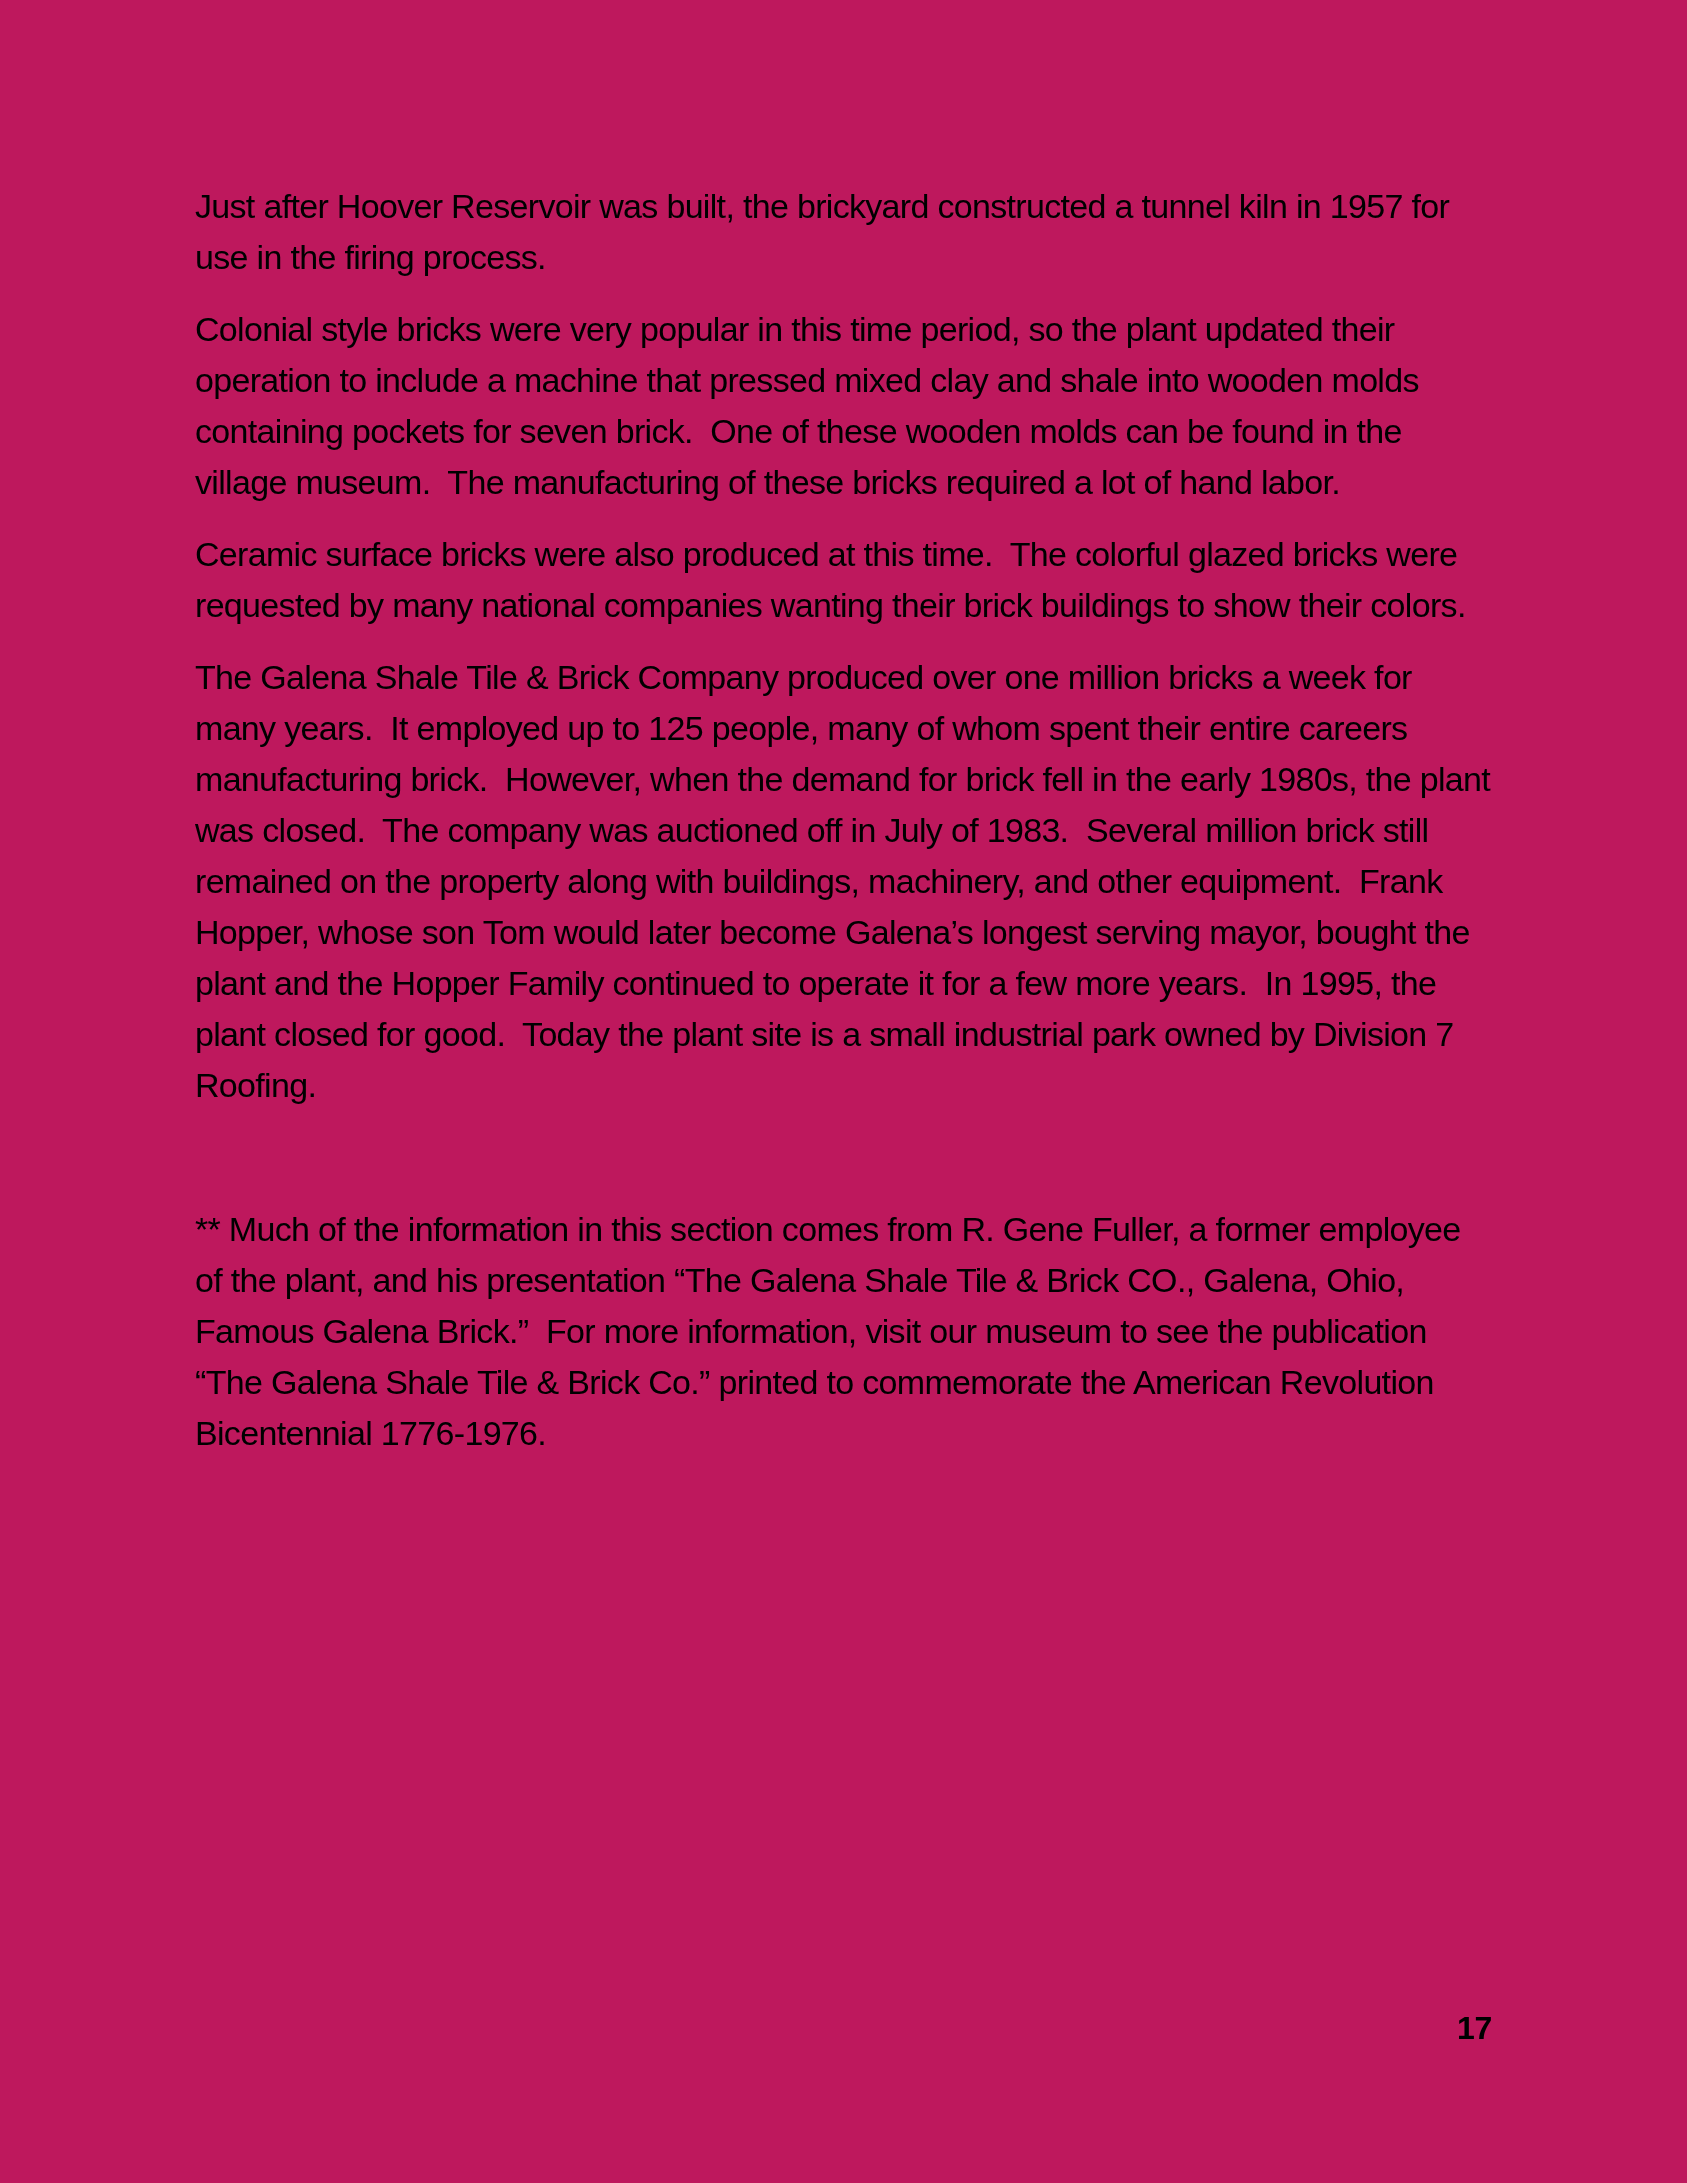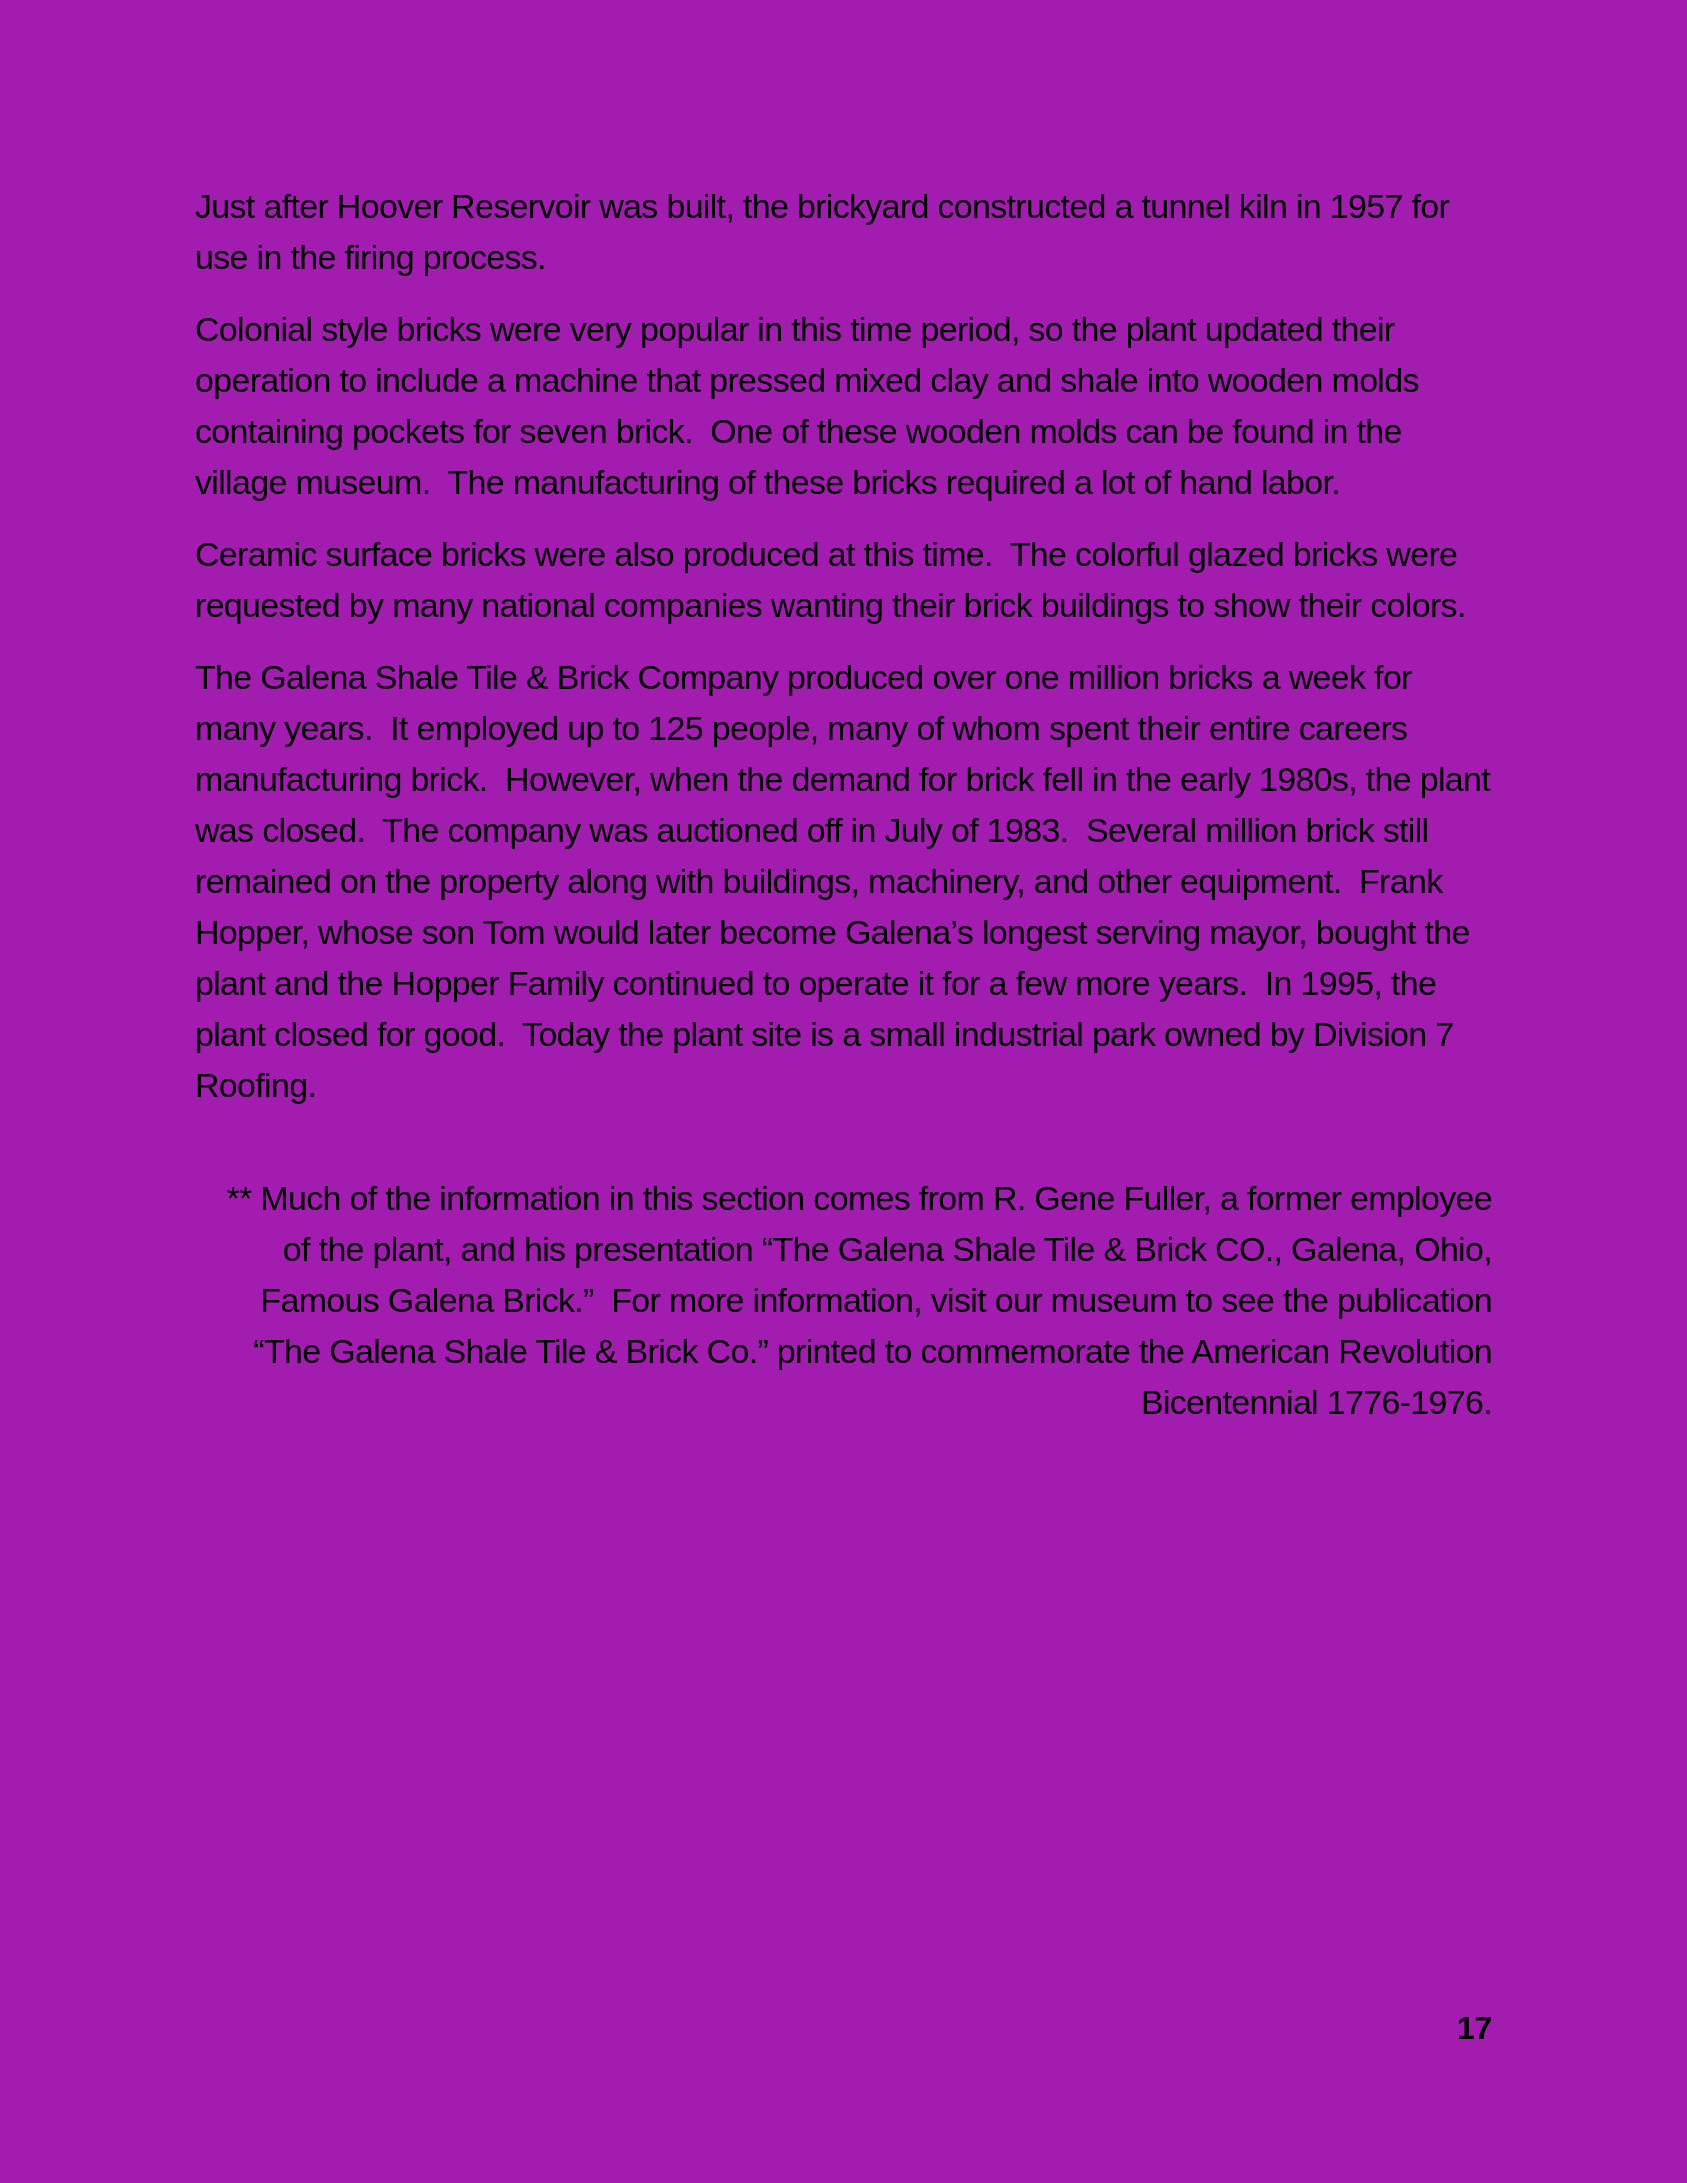--- a/index.html
+++ b/index.html
@@ -4,42 +4,41 @@
 <style>
   html, body {
     margin: 0;
     padding: 0;
     background: #ffffff;
   }
   .page {
     position: relative;
     width: 1687px;
     height: 2183px;
-    background: #a21caf;
+    background: #be185d;
     color: #000000;
     font-family: "Liberation Sans", sans-serif;
     overflow: hidden;
   }
   .content {
     position: absolute;
     left: 195px;
     top: 181px;
     width: 1297px;
   }
   .para {
     margin: 0 0 21px 0;
     font-size: 34px;
     line-height: 51px;
     letter-spacing: -0.02em;
     white-space: pre-wrap;
     text-align: left;
   }
   .footnote {
-    margin-top: 62px; 
-    text-align: right;
+    margin-top: 93px; 
   }
   .page-number {
     position: absolute;
     top: 2010px;
     left: 195px;
     width: 1297px;
     text-align: right;
     font-size: 32px;
     line-height: 37px;
     letter-spacing: -0.01em;

